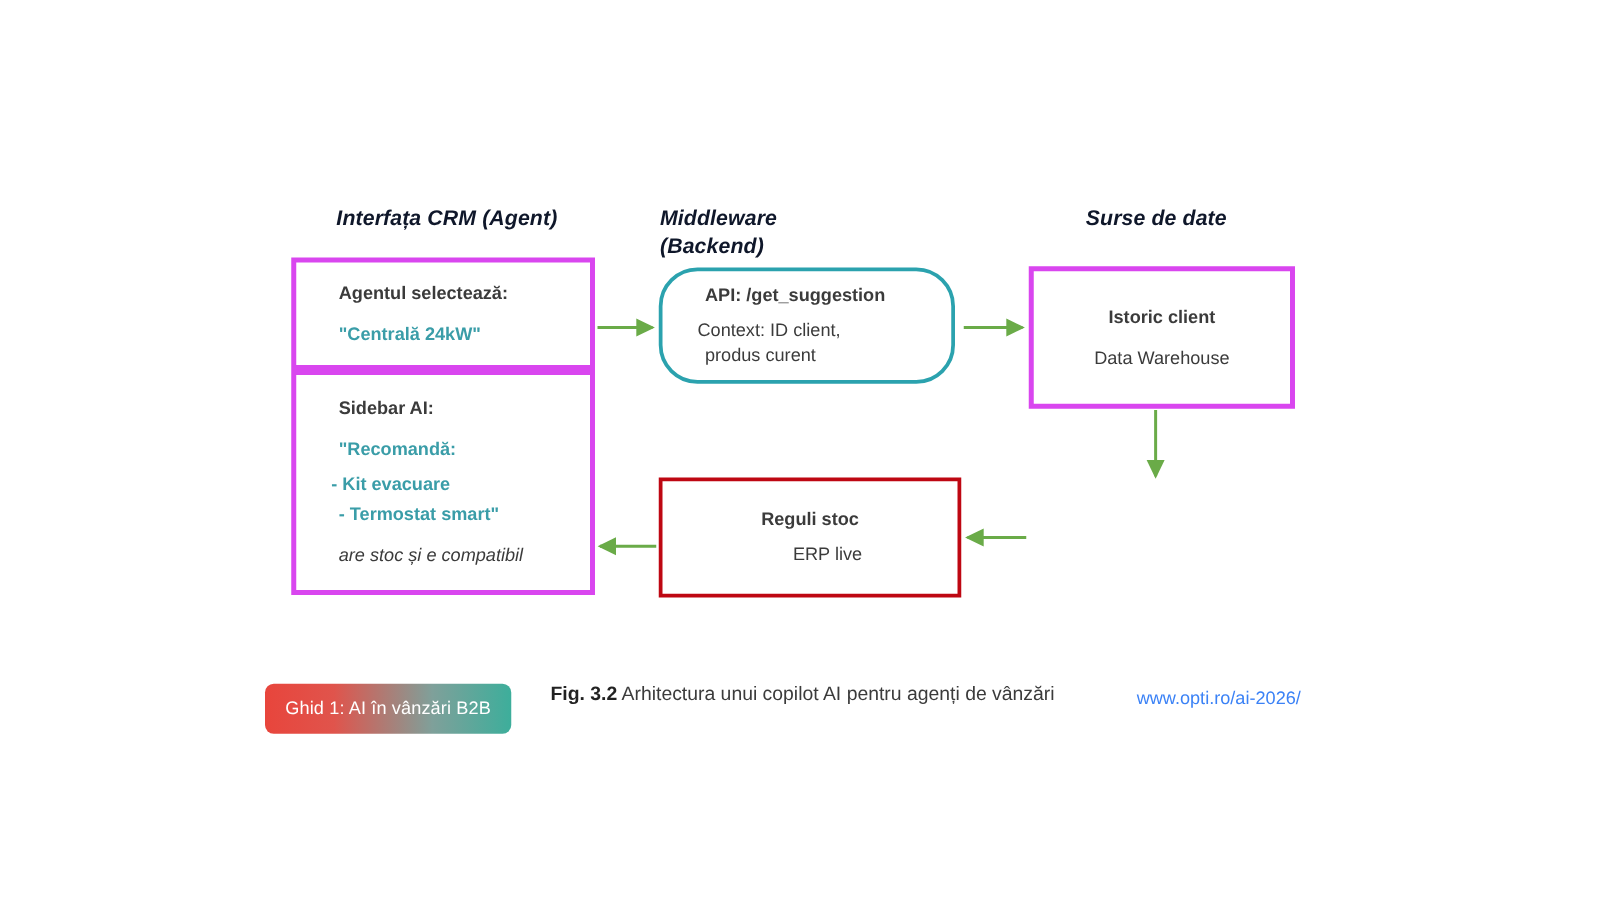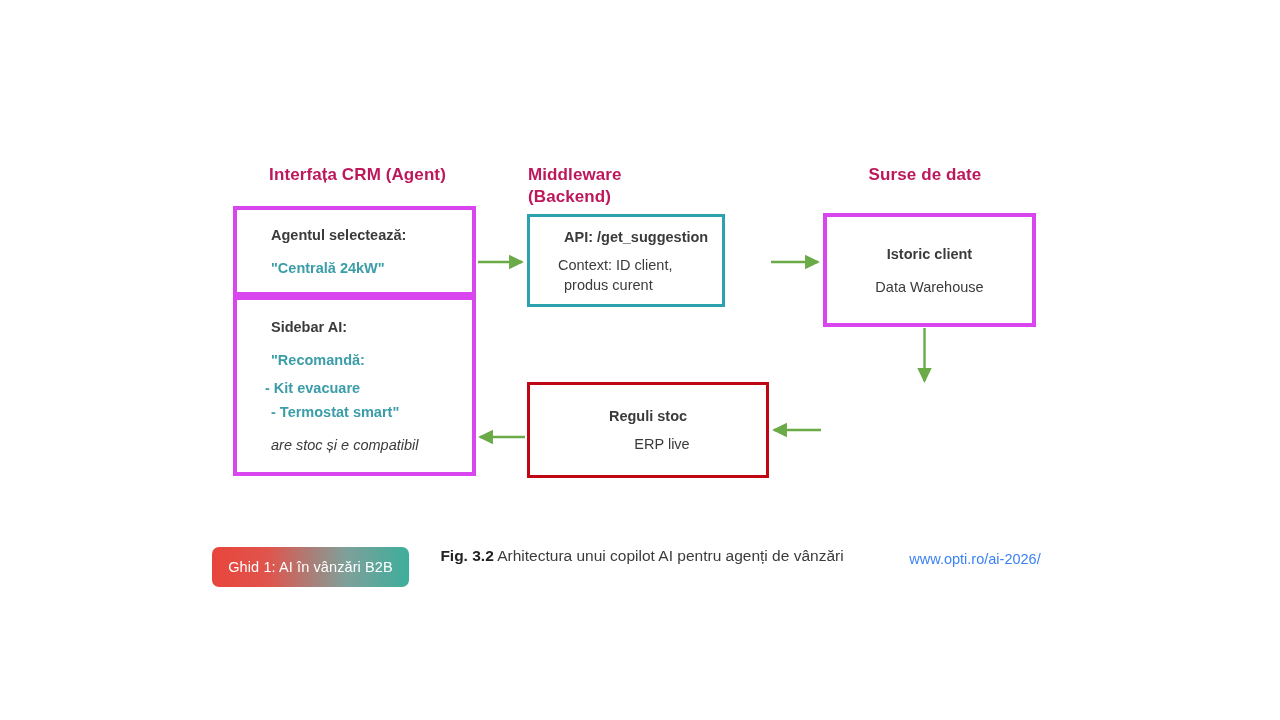--- a/index.html
+++ b/index.html
@@ -18,26 +18,27 @@
   #canvas {
     position: absolute;
     left: 0; top: 0;
     width: 1280px;
     height: 720px;
   }
 
   
   .col-heading {
     position: absolute;
-    color: #be185d;
+    color: #0f172a;
     font-weight: bold;
     font-size: 17px;
     line-height: 22px;
     text-align: center;
     letter-spacing: 0.1px;
+    font-style: italic;
   }
 
   
   .box {
     position: absolute;
     box-sizing: border-box;
     background: #ffffff;
     display: flex;
     flex-direction: column;
     justify-content: center;
@@ -149,21 +150,21 @@
   </div>
 
   <div class="box green box-left" style="left:233px; top:296px; width:243px; height:180px;">
     <div class="line-bold pad-l">Sidebar AI:</div>
     <div class="line-accent pad-l gap-10">"Recomandă:</div>
     <div class="line-accent pad-l gap-6">- Kit evacuare</div>
     <div class="line-accent pad-l gap-3">- Termostat smart"</div>
     <div class="line-italic pad-l gap-10">are stoc și e  compatibil</div>
   </div>
 
-  <div class="box teal box-left" style="left:527px; top:214px; width:198px; height:93px;">
+  <div class="box teal box-left" style="left:527px; top:214px; width:237px; height:93px;border-radius:31px;">
     <div class="line-bold pad-l">API: /get_suggestion</div>
     <div class="line-reg pad-l gap-6">Context: ID client,</div>
     <div class="line-reg pad-l">produs curent</div>
   </div>
 
   <div class="box red box-center" style="left:527px; top:382px; width:242px; height:96px;">
     <div class="line-bold">Reguli stoc</div>
     <div class="line-reg gap-6">ERP live</div>
   </div>
 

